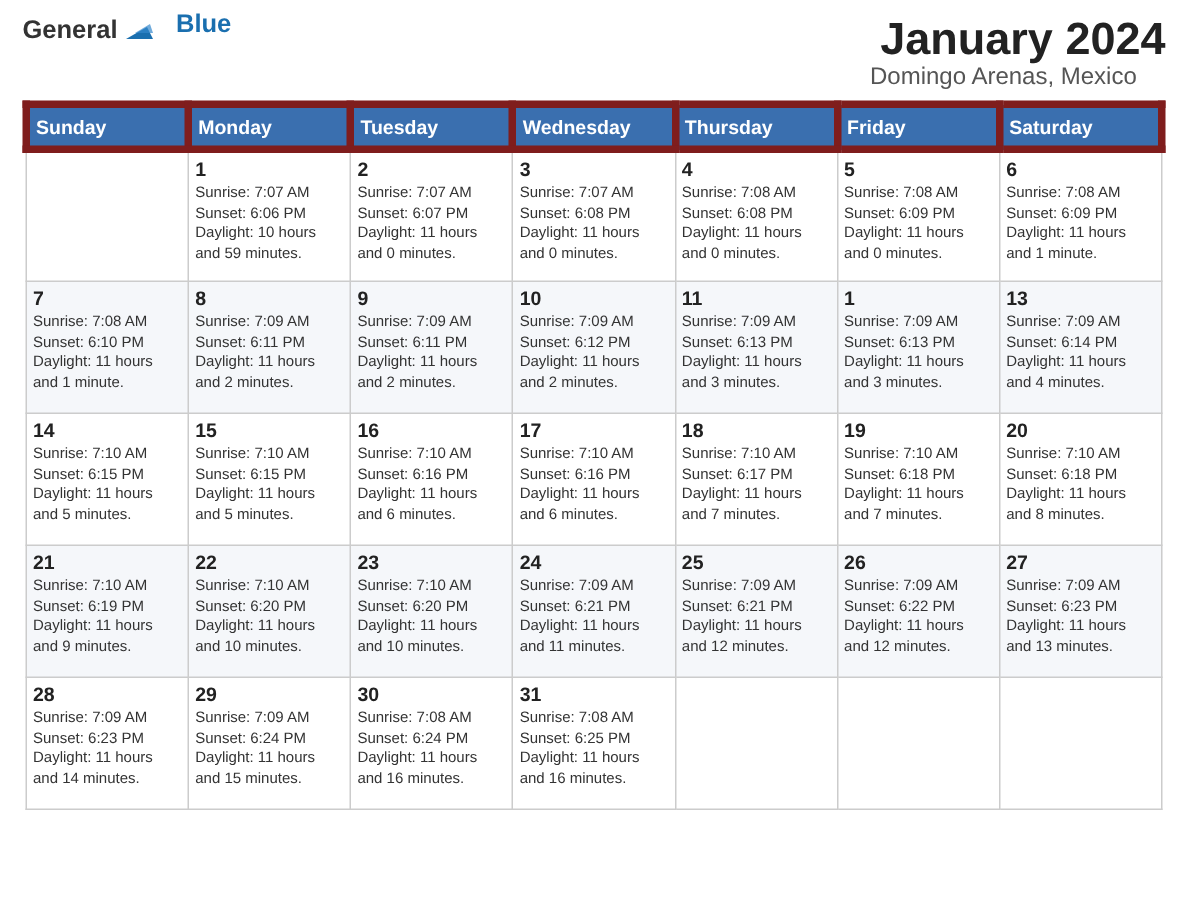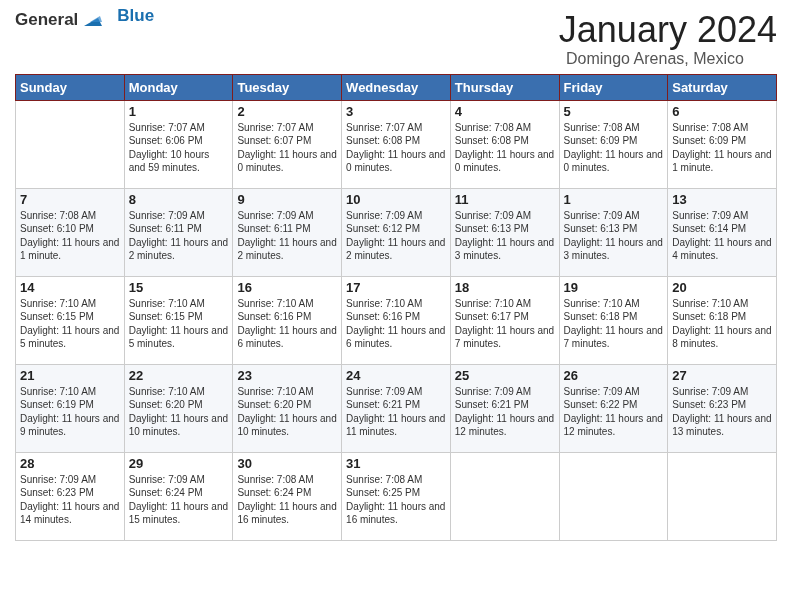--- a/index.html
+++ b/index.html
@@ -25,22 +25,22 @@
       display: flex;
       align-items: center;
       gap: 2px;
     }
     .logo-general { color: #333; }
     .logo-blue { color: #1a6faf; }
     .title-block {
       text-align: right;
     }
     .month-title {
-      font-size: 36px;
-      font-weight: normal;
+      font-size: 30px;
+      font-weight: bold;
       color: #222;
       line-height: 1.1;
       margin-left: 26px;
     }
     .location {
       font-size: 16px;
       color: #555;
       text-align: center;
     }
     .calendar-table {
@@ -48,21 +48,21 @@
       border-collapse: collapse;
       table-layout: fixed;
     }
     .calendar-table th {
       background: #3a6faf;
       color: #fff;
       font-size: 13px;
       font-weight: bold;
       padding: 5px 4px;
       text-align: left;
-      border: 1px solid #7f1d1d;
+      border: 5px solid #7f1d1d;
     }
     .calendar-table td {
       vertical-align: top;
       border: 1px solid #ccc;
       padding: 3px 4px;
       height: 88px;
       font-size: 10px;
       color: #333;
       background: #fff;
     }

